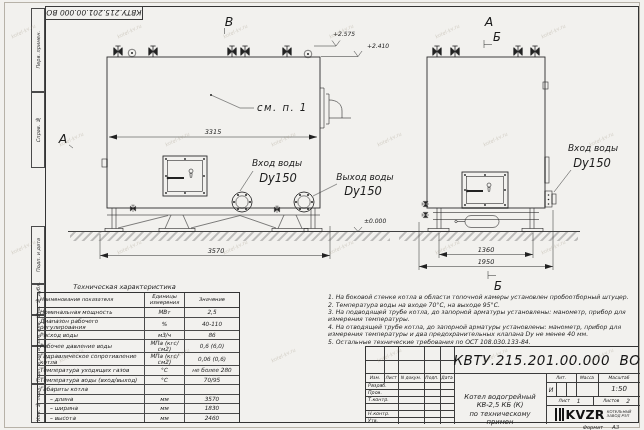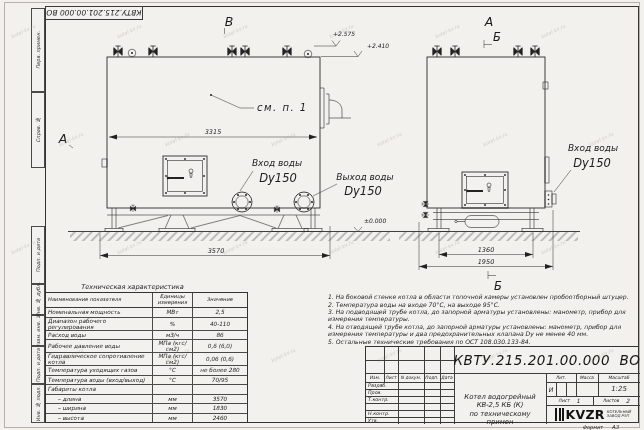--- a/index.html
+++ b/index.html
@@ -11,21 +11,21 @@
   .cstamp{left:45px;top:6px;width:98px;height:14px;border:1px solid #3a3a3a;display:flex;align-items:center;justify-content:center;transform:rotate(180deg);font-size:7.5px;font-style:italic;white-space:pre;color:#222}
   .mbox{position:absolute;left:31px;width:14px;border:0.9px solid #4a4a4a;display:flex;align-items:center;justify-content:center;background:#f2f1ee}
   .mbox span{writing-mode:vertical-rl;transform:rotate(180deg);font-size:5px;font-style:italic;white-space:nowrap;color:#333}
   svg{position:absolute;left:0;top:0}
   svg text{font-family:"DejaVu Sans",sans-serif;font-style:italic;fill:#1c1c1c}
   .ln{stroke:#2c2c2c;stroke-width:0.9;fill:none}
   .ln2{stroke:#2c2c2c;stroke-width:0.6;fill:none}
   .dl{stroke:#3a3a3a;stroke-width:0.55;fill:none}
   .t6{font-size:6px}.t65{font-size:6.5px}.t9{font-size:9px}.t10{font-size:10px}.t11{font-size:11.5px}.t12{font-size:12.5px}
   
-  .spec{left:45px;top:283px;width:175px;height:140px;font-style:italic}
+  .spec{left:37px;top:283px;width:175px;height:140px;font-style:italic}
   .stitle{height:9px;font-size:6.6px;text-align:center;color:#222}
   .stable{position:absolute;top:9px;left:0;width:203px;height:131px;border:1.1px solid #333;display:flex;flex-direction:column;background:transparent}
   .shead{display:flex;height:15px;border-bottom:0.8px solid #3a3a3a;font-size:5.2px;text-align:center}
   .srows{display:flex;flex-direction:column;flex:1}
   .srow{display:flex;flex:1;border-bottom:0.7px solid #4a4a4a;font-size:5.7px}
   .srow:last-child{border-bottom:none}
   .scell{display:flex;align-items:center}
   .scell.c0{width:107px;border-right:0.7px solid #4a4a4a;padding-left:2px}
   .scell.c1{width:40px;border-right:0.7px solid #4a4a4a;justify-content:center;text-align:center}
   .scell.c2{flex:1;justify-content:center;text-align:center}
@@ -471,21 +471,21 @@
     <div class="tb-title">
       <div>Котел водогрейный</div>
       <div>КВ-2,5 КБ (К)</div>
       <div>по техническому примен</div>
     </div>
 
     <div class="tb-small" style="left:180px;top:26px;width:30px;height:9px">Лит.</div>
     <div class="tb-small" style="left:210px;top:26px;width:22px;height:9px">Масса</div>
     <div class="tb-small" style="left:232px;top:26px;width:42px;height:9px">Масштаб</div>
     <div class="tb-val" style="left:180px;top:35px;width:10px;height:14px;font-size:6.2px">И</div>
-    <div class="tb-val" style="left:232px;top:35px;width:42px;height:14px;font-size:7px">1:25</div>
+    <div class="tb-val" style="left:232px;top:35px;width:42px;height:14px;font-size:7px">1:50</div>
 
     <div class="tb-sheetcell" style="left:180px;width:47px">
       <span class="lbl">Лист</span>
       <span class="val">1</span>
     </div>
     <div class="tb-sheetcell" style="left:227px;width:47px">
       <span class="lbl">Листов</span>
       <span class="val">2</span>
     </div>
 

